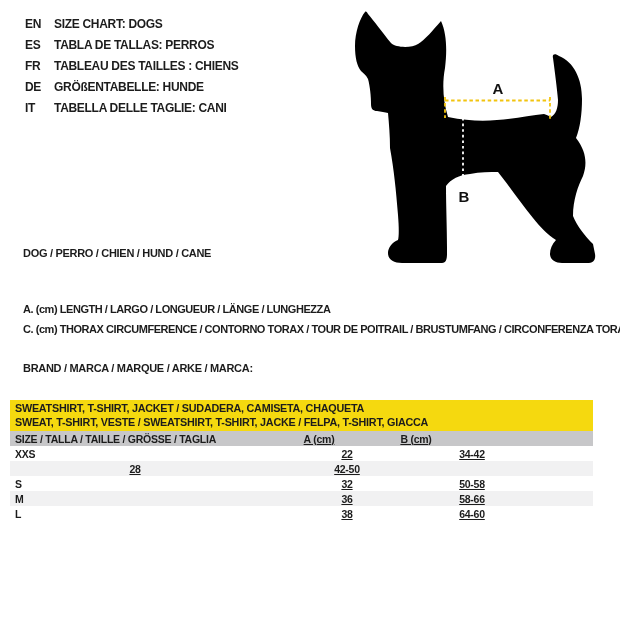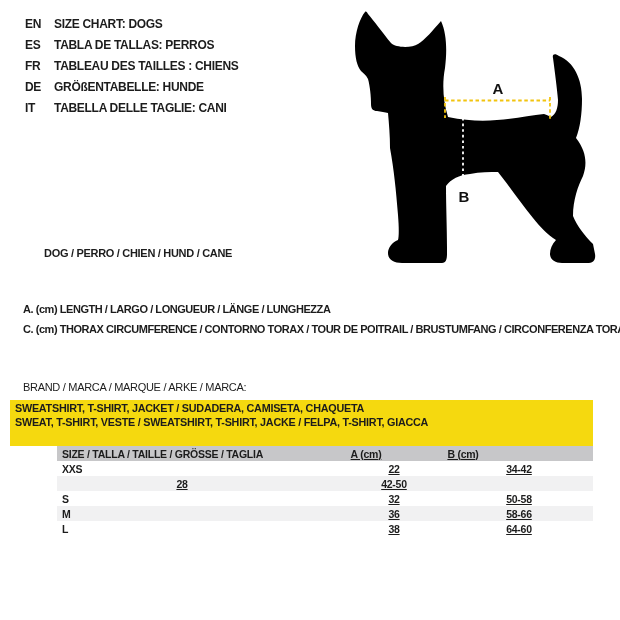--- a/index.html
+++ b/index.html
@@ -8,29 +8,29 @@
     font-family:"Liberation Sans","DejaVu Sans",sans-serif;
     color:#1c1c1c; overflow:hidden;
   }
   
   .lang-block { position:absolute; left:25px; top:13px; }
   .lang-row { display:flex; height:21px; align-items:center; font-size:12px; font-weight:600; letter-spacing:-0.3px; }
   .lang-code { width:29px; flex:0 0 29px; }
   
   .dog-figure { position:absolute; left:330px; top:0; width:290px; height:270px; }
   
-  .dog-caption { position:absolute; left:23px; top:247px; font-size:11px; font-weight:600; letter-spacing:-0.3px;margin-left:21px; }
+  .dog-caption { position:absolute; left:23px; top:247px; font-size:11px; font-weight:600; letter-spacing:-0.3px; }
   .legend { position:absolute; left:23px; top:300px; font-size:11px; font-weight:600; line-height:19.5px; letter-spacing:-0.45px; white-space:nowrap; }
-  .brand-line { position:absolute; left:23px; top:362px; font-size:11px; font-weight:400; letter-spacing:-0.3px;margin-top:19px; }
+  .brand-line { position:absolute; left:23px; top:362px; font-size:11px; font-weight:700; letter-spacing:-0.3px; }
   
   .size-table { position:absolute; left:10px; top:400px; width:583px; }
-  .banner { background:#f5d90f; height:46px; box-sizing:border-box; padding:2px 0 0 5px;
+  .banner { background:#f5d90f; height:31px; box-sizing:border-box; padding:2px 0 0 5px;
             font-size:10.8px; font-weight:700; line-height:13.5px; letter-spacing:-0.25px; white-space:nowrap; }
   .grid-row { display:grid; grid-template-columns:250px 118px 76px 1fr; height:15px; align-items:center;
-              font-size:10.5px; letter-spacing:-0.25px;margin-left:47px; }
+              font-size:10.5px; letter-spacing:-0.25px; }
   .thead { background:#c7c7c9; font-weight:600; }
   .tbody .grid-row:nth-child(even) { background:#f1f1f2; }
   .tbody .grid-row { background:#ffffff; font-weight:600;gap:28px; }
   .tbody .grid-row:nth-child(2), .tbody .grid-row:nth-child(4) { background:#f1f1f2; }
   .cell-size { padding-left:5px; }
   .cell-a, .cell-b { text-align:center;text-decoration:underline; }
 </style>
 </head>
 <body>
 

